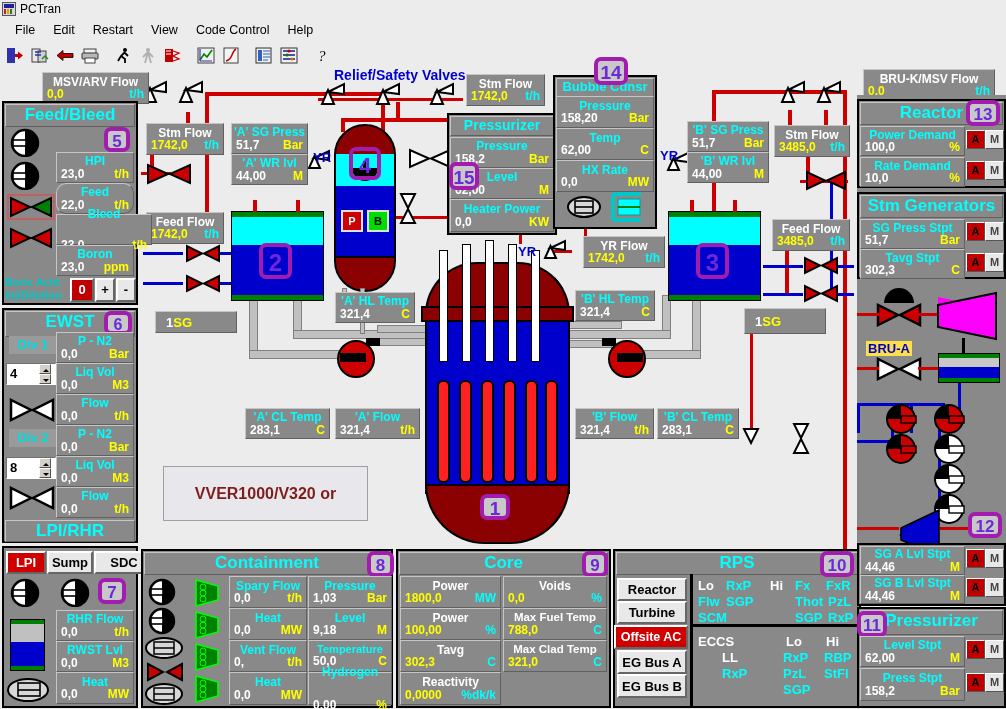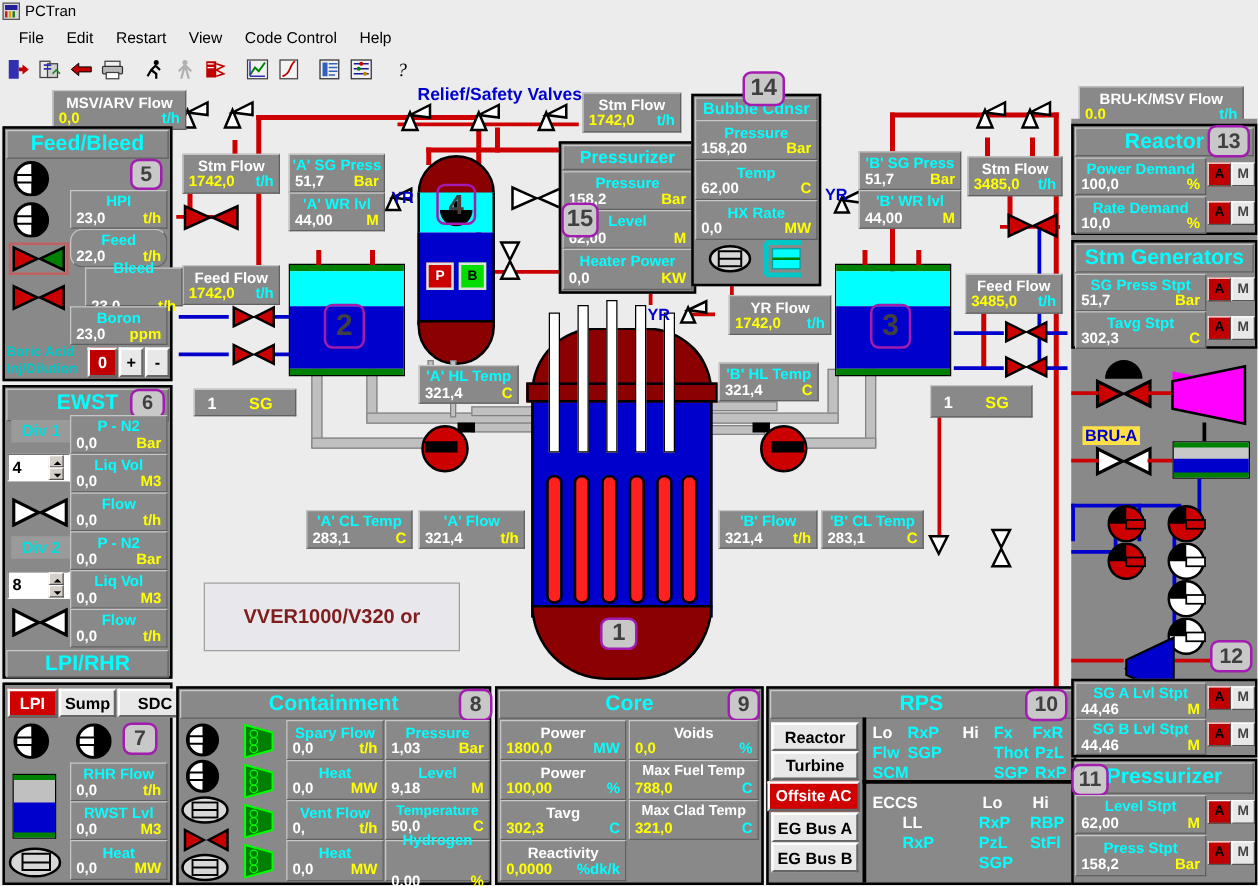--- a/index.html
+++ b/index.html
@@ -39,21 +39,21 @@
   
   .rd.w .lbl{color:#ffffff;}
   .rd.w .val{color:#ffff00;}
   .rd.w .unit{color:#00ffff;}
 
   .panel{position:absolute;background:#898989;border:2px solid #000;}
   .ptitle{position:absolute;left:2px;right:2px;background:#898989;border-top:1px solid #c6c6c6;border-left:1px solid #c6c6c6;border-right:1px solid #606060;border-bottom:1px solid #606060;
           text-align:center;font-weight:bold;font-size:17px;color:#00ffff;}
 
   
-  .badge{position:absolute;border:2px solid #a21caf;border-radius:7px;background:#c8c8c8;color:#404040;
+  .badge{position:absolute;border:4px solid #a21caf;border-radius:7px;background:#c8c8c8;color:#6d28d9;
          font-weight:bold;font-size:19px;text-align:center;line-height:22px;}
 
   
   .amwrap{position:absolute;display:flex;}
   .ambtn{width:19px;height:19px;border-top:1px solid #fff;border-left:1px solid #fff;border-right:1px solid #555;border-bottom:1px solid #555;
          font-size:11px;font-weight:bold;text-align:center;line-height:17px;}
   .ambtn.a{background:#c00000;color:#000;}
   .ambtn.m{background:#e8e8e8;color:#444;}
 
   
@@ -83,21 +83,21 @@
   .vessel{position:absolute;}
 
   
   #plantbox{position:absolute;background:#e8e8ec;border:1px solid #a0a0a0;display:flex;flex-direction:column;align-items:center;justify-content:center;}
   #plantbox div{font-weight:bold;font-size:16px;color:#7f1d1d;line-height:1.25;}
 
   
   .sgtag{position:absolute;background:#898989;border-top:1px solid #c6c6c6;border-left:1px solid #c6c6c6;border-right:1px solid #606060;border-bottom:1px solid #606060;
          display:flex;align-items:center;}
   .sgtag .n{color:#fff;font-weight:bold;font-size:13px;margin-left:10px;}
-  .sgtag .t{color:#ffff00;font-weight:bold;font-size:13px;margin-left:26px;}
+  .sgtag .t{color:#ffff00;font-weight:bold;font-size:13px;}
 
   
   .rpstxt{position:absolute;font-weight:bold;font-size:13px;}
   .rpstxt.wh{color:#ffffff;}
   .rpstxt.cy{color:#00ffff;}
 </style>
 </head>
 <body>
 
 <div id="titlebar">
@@ -647,21 +647,21 @@
       <span class="unit">t/h</span>
     </span>
 </div>
 <div class="rd" style="left:56px;top:183px;width:78px;height:31px;border-radius:10px;">
   <span class="lbl">Feed</span>
   <span class="row">
       <span class="val">22,0</span>
       <span class="unit">t/h</span>
     </span>
 </div>
-<div class="rd" style="left:68px;top:214px;width:78px;height:31px;gap:19px;">
+<div class="rd" style="left:56px;top:214px;width:96px;height:31px;gap:19px;">
   <span class="lbl">Bleed</span>
   <span class="row">
       <span class="val">23,0</span>
       <span class="unit">t/h</span>
     </span>
 </div>
 <div class="rd" style="left:56px;top:245px;width:78px;height:31px;">
   <span class="lbl">Boron</span>
   <span class="row">
       <span class="val">23,0</span>

